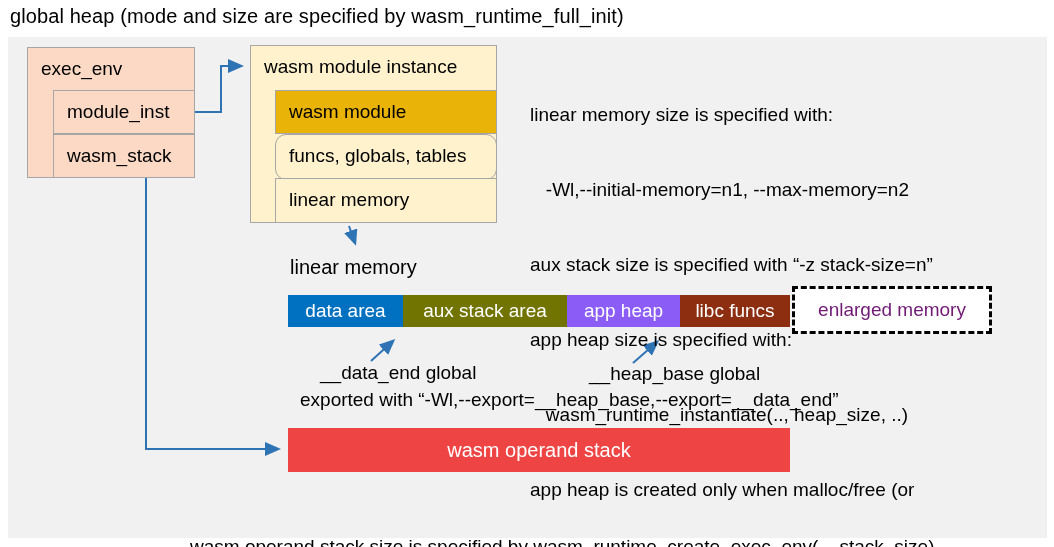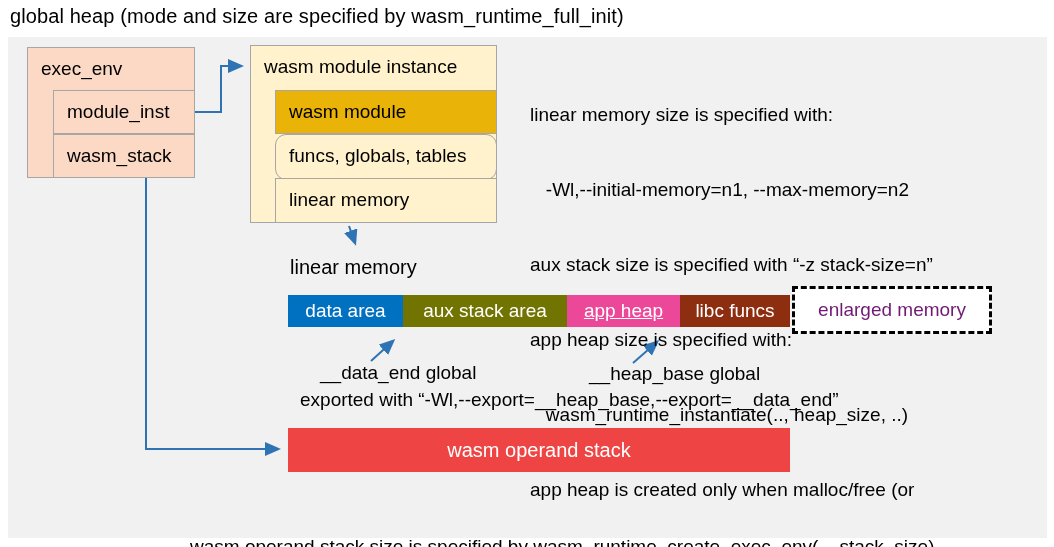--- a/index.html
+++ b/index.html
@@ -66,21 +66,21 @@
     <div>app heap size is specified with:</div>
     <div>   wasm_runtime_instantiate(.., heap_size, ..)</div>
     <div>app heap is created only when malloc/free (or</div>
     
   </div>
 
   <div class="lm-label">linear memory</div>
 
   <div class="bar" style="left: 288px; width: 115px; background-color: rgb(0, 112, 192);">data area</div>
   <div class="bar" style="left: 403px; width: 164px; background-color: rgb(113, 116, 0);">aux stack area</div>
-  <div class="bar" style="left: 567px; width: 113px; background-color: #ec4899; text-decoration: underline;">app heap</div>
+  <div class="bar" style="left: 567px; width: 113px; background-color: #8b5cf6;">app heap</div>
   <div class="bar" style="left: 680px; width: 110px; background-color: rgb(142, 46, 16);">libc funcs</div>
   <div class="enlarged" style="left: 792px; width: 200px; color: #701a75;">enlarged memory</div>
 
   <div class="ann" style="left:320px;top:362px;">__data_end global</div>
   <div class="ann" style="left:589px;top:363px;">__heap_base global</div>
   <div class="ann" style="left:300px;top:389px;">exported with “-Wl,--export=__heap_base,--export=__data_end”</div>
 
   <div class="opstack" style="background-color: #ef4444;">wasm operand stack</div>
 
   <div class="notes" style="left:190px;top:483px;width:850px;line-height:25.5px;">

